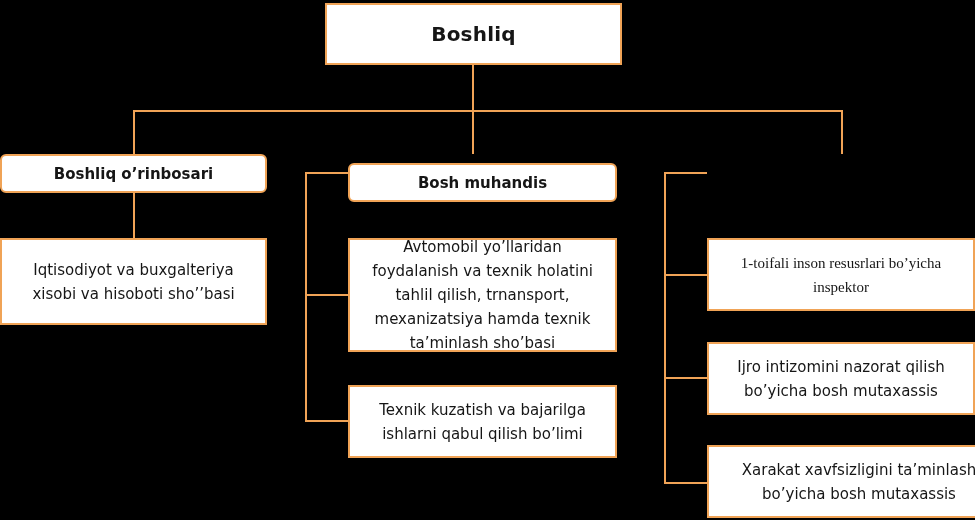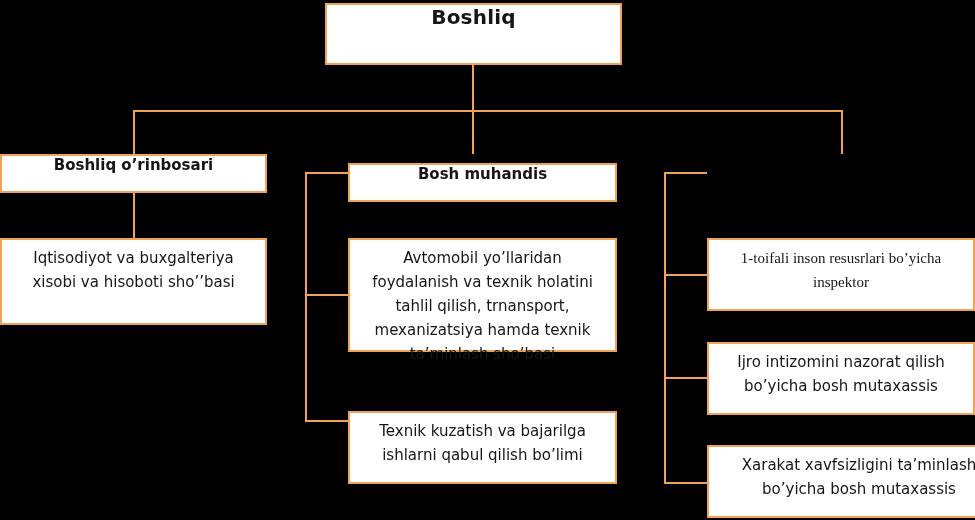--- a/index.html
+++ b/index.html
@@ -17,44 +17,44 @@
   }
   .line.v { width: 2px; }
   .line.h { height: 2px; }
   .box {
     position: absolute;
     box-sizing: border-box;
     background: #FFFFFF;
     border: 2px solid #F0A356;
     color: #161616;
     display: flex;
-    align-items: flex-start;
+    align-items: center;
     justify-content: center;
     text-align: center;
   }
   .box.root {
     left: 325px; top: 3px; width: 297px; height: 62px;
     font-size: 20px; font-weight: bold; letter-spacing: 0.2px;
   }
   .box.head {
     top: 154px; height: 39px;
-    font-size: 15px; font-weight: bold;
+    font-size: 15px; font-weight: bold; border-radius: 6px;
   }
   .box.child {
     font-size: 15px; font-weight: normal;
     line-height: 24px;
     padding: 6px 10px;
   }
   .box.head.col-left  { left: 0px;   width: 267px; }
   .box.head.col-mid   { left: 348px; width: 269px; margin-top: 9px; }
   .box.head.col-right { left: 707px; width: 268px; }
 
   .box.child.l1 { left: 0px;   top: 238px; width: 267px; height: 87px; }
   .box.child.m1 { left: 348px; top: 238px; width: 269px; height: 114px; }
-  .box.child.m2 { left: 348px; top: 385px; width: 269px; height: 73px; margin-top: 26px; }
+  .box.child.m2 { left: 348px; top: 385px; width: 269px; height: 73px; }
   .box.child.r1 { left: 707px; top: 238px; width: 268px; height: 73px; font-family: Liberation Serif, serif; }
   .box.child.r2 { left: 707px; top: 342px; width: 268px; height: 73px; }
   .box.child.r3 { left: 707px; top: 445px; width: 304px; height: 73px; }
 </style>
 </head>
 <body>
 
 <div class="canvas">
 
   <div class="line v" style="left:472px; top:65px;  height:46px;"></div>

